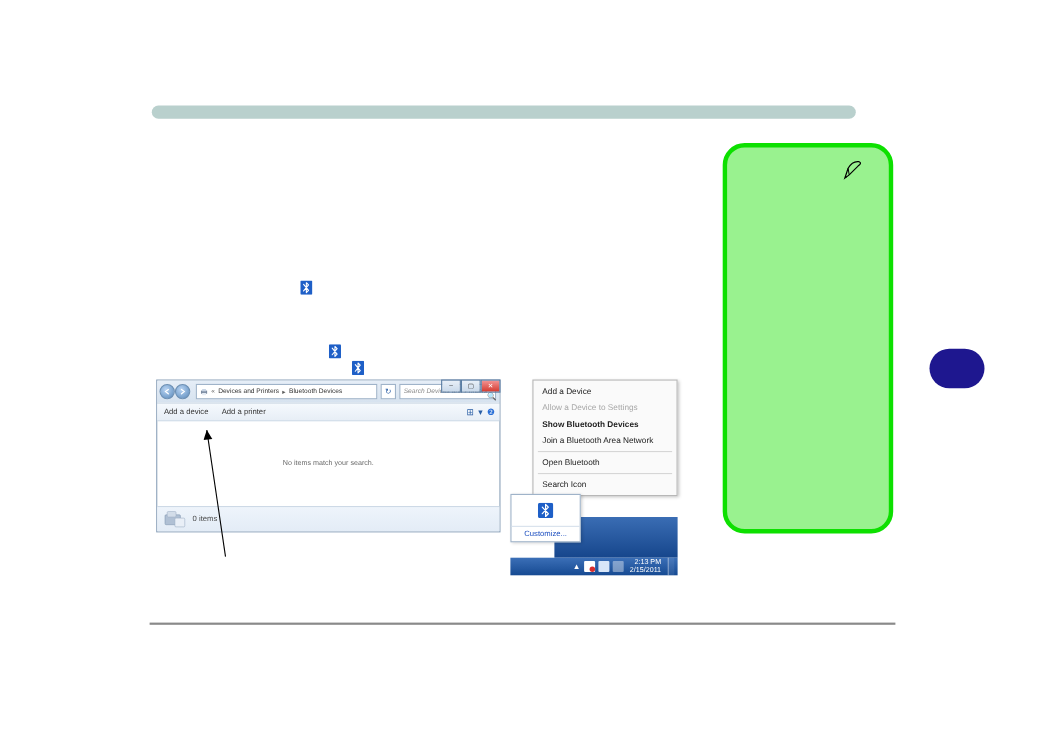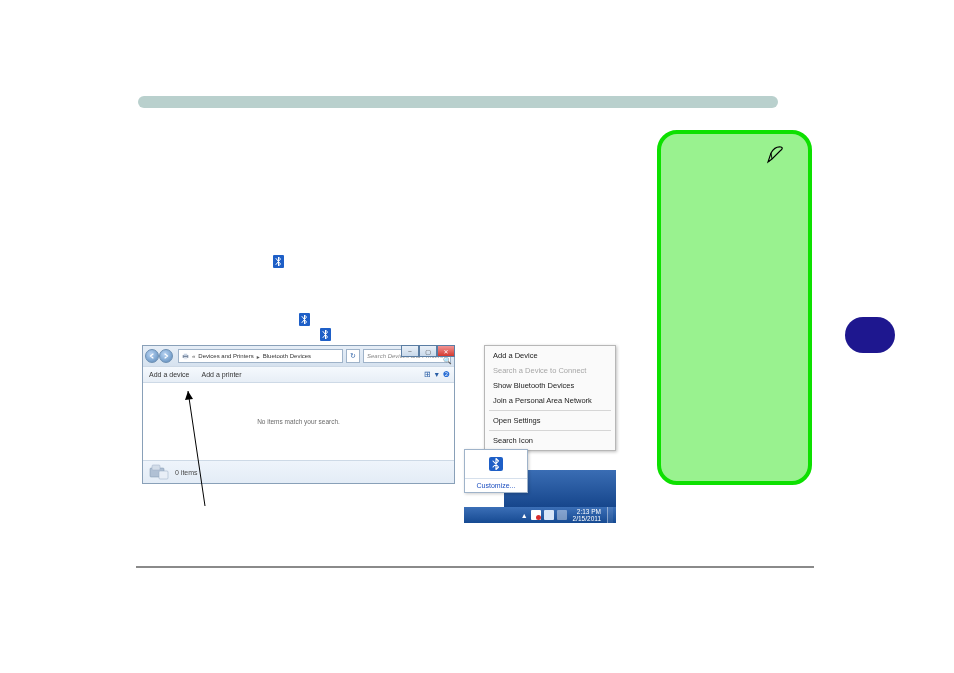--- a/index.html
+++ b/index.html
@@ -191,21 +191,21 @@
       background: #fafafa;
       border: 1px solid #b7b7b7;
       box-shadow: 1px 1px 3px rgba(0,0,0,0.25);
       padding: 2px 0;
     }
     .cm-item {
       padding: 3px 8px;
       color: #222;
     }
     .cm-item.disabled { color: #a7a7a7; }
-    .cm-item.bold { font-weight: normal; }
+    .cm-item.bold { font-weight: bold; }
     .cm-sep { height: 1px; background: #d6d6d6; margin: 2px 4px; }
     .tray-panel {
       position: absolute;
       top: 104px;
       left: 0;
       width: 64px;
       background: #ffffff;
       border: 1px solid #9fb3c9;
       box-shadow: 1px 1px 3px rgba(0,0,0,0.2);
     }
@@ -372,25 +372,25 @@
 
 <svg class="arrow-indicator" width="30" height="120" viewBox="0 0 30 120">
   <line x1="3" y1="0" x2="20" y2="115" stroke="#000" stroke-width="1"></line>
   <polygon points="3,0 0,9 8,8" fill="#000"></polygon>
 </svg>
 
 <div class="tray">
   <div class="taskbar-back"></div>
   <div class="context-menu">
     <div class="cm-item">Add a Device</div>
-    <div class="cm-item disabled">Search a Device to Connect</div>
+    <div class="cm-item disabled">Allow a Device to Settings</div>
     <div class="cm-item bold">Show Bluetooth Devices</div>
-    <div class="cm-item">Join a Personal Area Network</div>
+    <div class="cm-item">Join a Bluetooth Area Network</div>
     <div class="cm-sep"></div>
-    <div class="cm-item">Open Settings</div>
+    <div class="cm-item">Open Bluetooth</div>
     <div class="cm-sep"></div>
     <div class="cm-item">Search Icon</div>
   </div>
 
   <div class="tray-panel">
     <div class="tray-panel-body">
       <span class="bt-tray">
         <svg width="14" height="14" viewBox="0 0 14 14">
             <rect width="14" height="14" rx="2" fill="#1e5fc7"></rect>
             <path d="M4 4 L9.5 10 L7 12.5 L7 1.5 L9.5 4 L4 10" stroke="#fff" stroke-width="1.1" fill="none" stroke-linejoin="round" stroke-linecap="round"></path>

